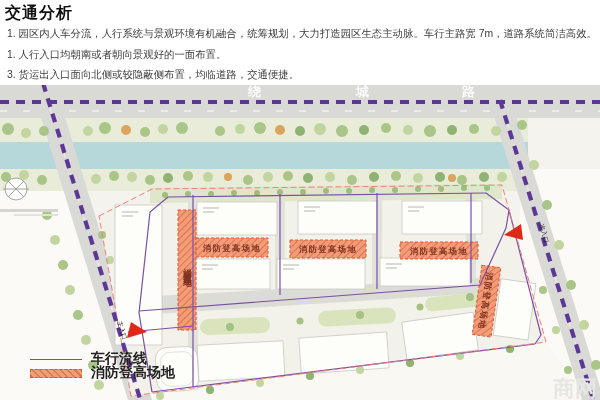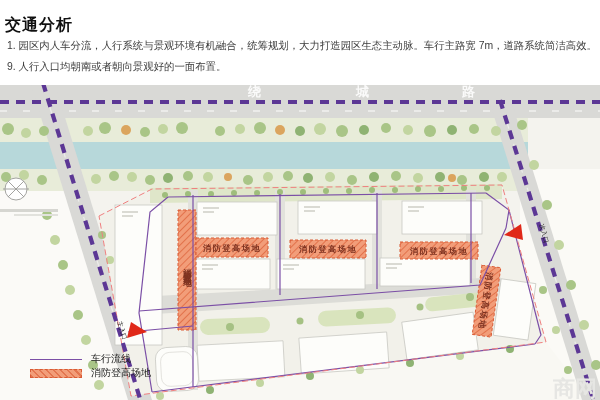--- a/index.html
+++ b/index.html
@@ -1,43 +1,44 @@
 <!DOCTYPE html>
 <html><head>
 <meta charset="utf-8">
 <style>
   html,body{margin:0;padding:0;background:#fff;}
   .stage{position:relative;width:600px;height:400px;background:#fff;overflow:hidden;
          font-family:"Liberation Sans","DejaVu Sans",sans-serif;}
-  .header{position:absolute;left:0;top:12px;width:600px;height:85px;background:#fff;border-radius:18px;}
+  .header{position:absolute;left:0;top:0;width:600px;height:85px;background:#fff;border-radius:18px;}
   .hdr-title{position:absolute;left:5px;top:3px;font-size:16px;font-weight:bold;color:#111;letter-spacing:1px;}
   .hdr-point{position:absolute;left:7px;font-size:10.4px;color:#3c3c3c;white-space:nowrap;}
   .p0{top:27px;} .p1{top:48px;} .p2{top:68px;}
   .map-wrap{position:absolute;left:0;top:85px;width:600px;height:315px;}
   .fire-vtext{position:absolute;left:179px;top:221px;width:17px;height:92px;
      writing-mode:vertical-lr;text-orientation:upright;font-size:8.5px;font-weight:bold;
      color:#7e3220;letter-spacing:2px;line-height:17px;text-align:center;}
   .legend{position:absolute;left:30px;top:354px;display:flex;flex-direction:column;gap:4px;}
   .legend-row{display:flex;align-items:center;gap:9px;height:10px;}
   .sw{width:52px;flex:0 0 52px;}
   .sw-solid{height:0;border-top:1.5px solid #7b4fa6;}
   .sw-dash{height:4.5px;background:repeating-linear-gradient(90deg,#5c3795 0 9px,transparent 9px 15px);}
   .sw-hatch{height:9px;background:#f29d79 repeating-linear-gradient(45deg,rgba(217,91,53,.6) 0 1.8px,transparent 1.8px 5px);
             border:1px dashed #d95b35;box-sizing:border-box;}
-  .legend-label{font-size:10px;color:#222;white-space:nowrap;}
+  .legend-label{font-size:14px;color:#222;white-space:nowrap;font-weight:bold;}
 </style>
 </head>
 <body>
 
 <div class="stage">
 
   <div class="header">
     <div class="hdr-title">交通分析</div>
     <div class="hdr-point p0">1. 园区内人车分流，人行系统与景观环境有机融合，统筹规划，大力打造园区生态主动脉。车行主路宽 7m，道路系统简洁高效。</div>
-    <div class="hdr-point p1">9. 人行入口均朝南或者朝向景观好的一面布置。</div>
+    <div class="hdr-point p1">1. 人行入口均朝南或者朝向景观好的一面布置。</div>
+    <div class="hdr-point p2">3. 货运出入口面向北侧或较隐蔽侧布置，均临道路，交通便捷。</div>
   </div>
 
   <div class="map-wrap">
   <svg width="600" height="315" viewBox="0 0 600 315">
     <defs>
       <pattern id="hatch" width="5" height="5" patternUnits="userSpaceOnUse" patternTransform="rotate(45)">
         <rect width="5" height="5" fill="#f29d79"></rect>
         <line x1="0" y1="0" x2="0" y2="5" stroke="#e06a42" stroke-width="1.7"></line>
       </pattern>
     </defs>

